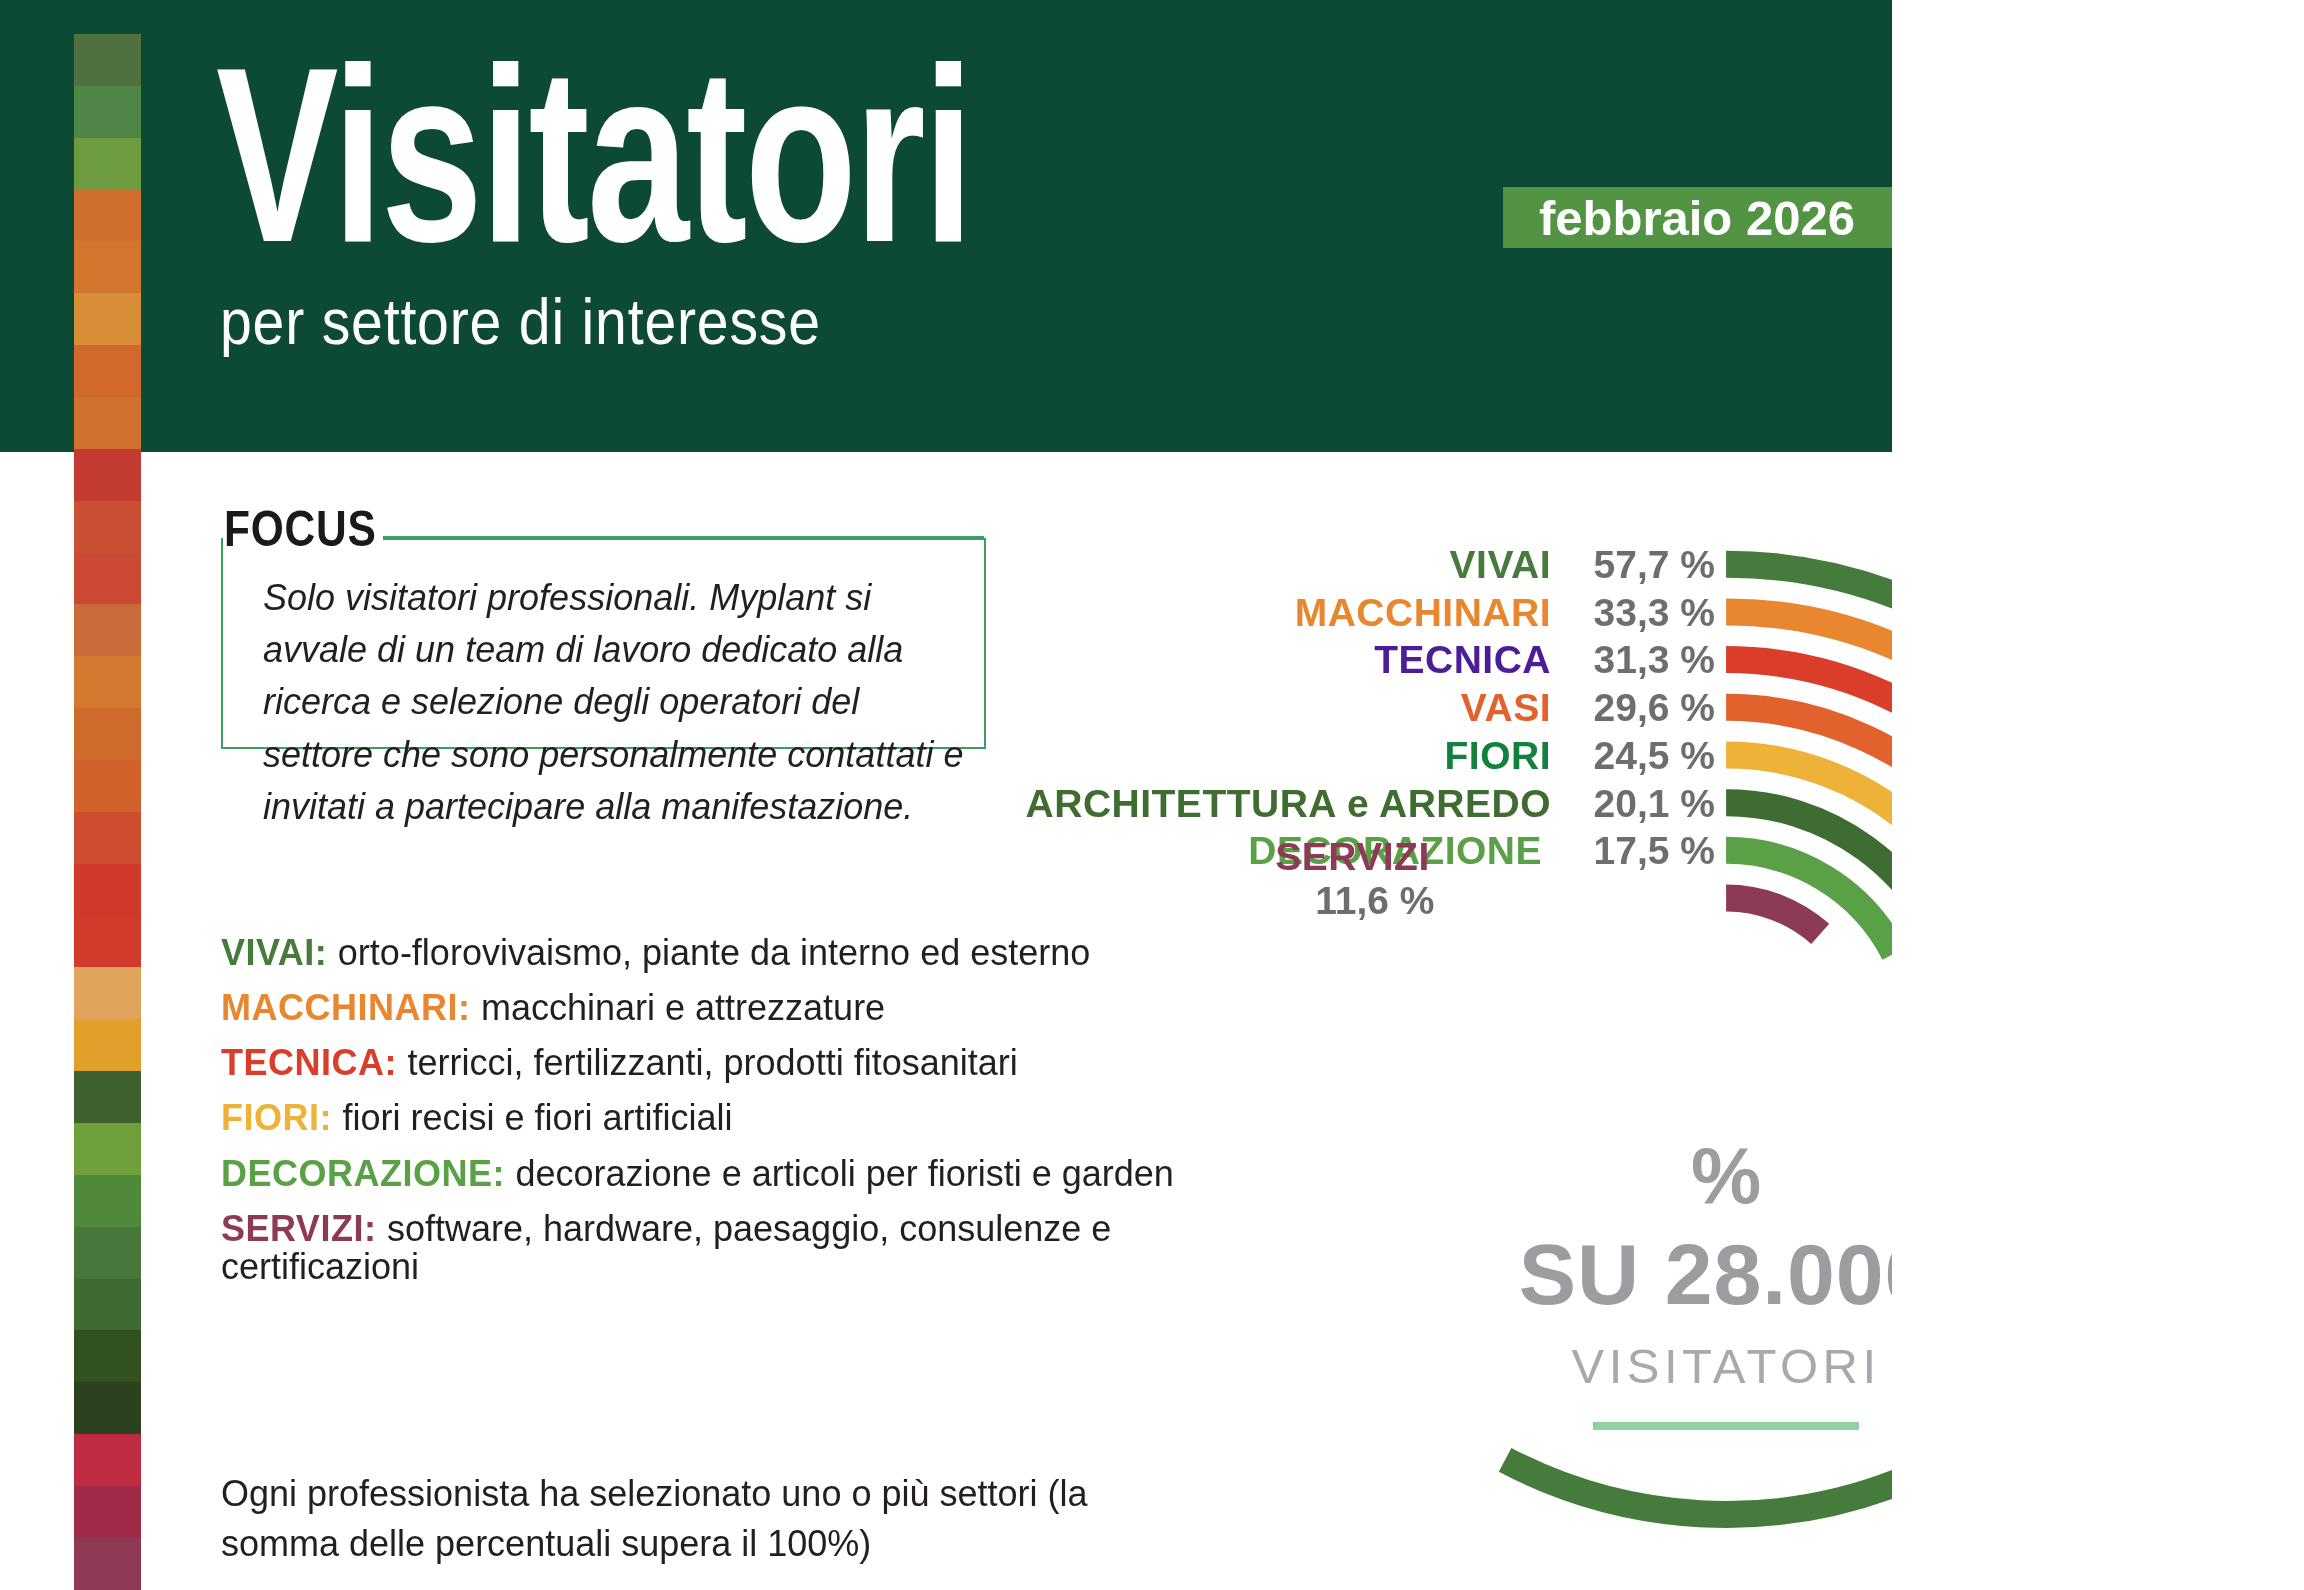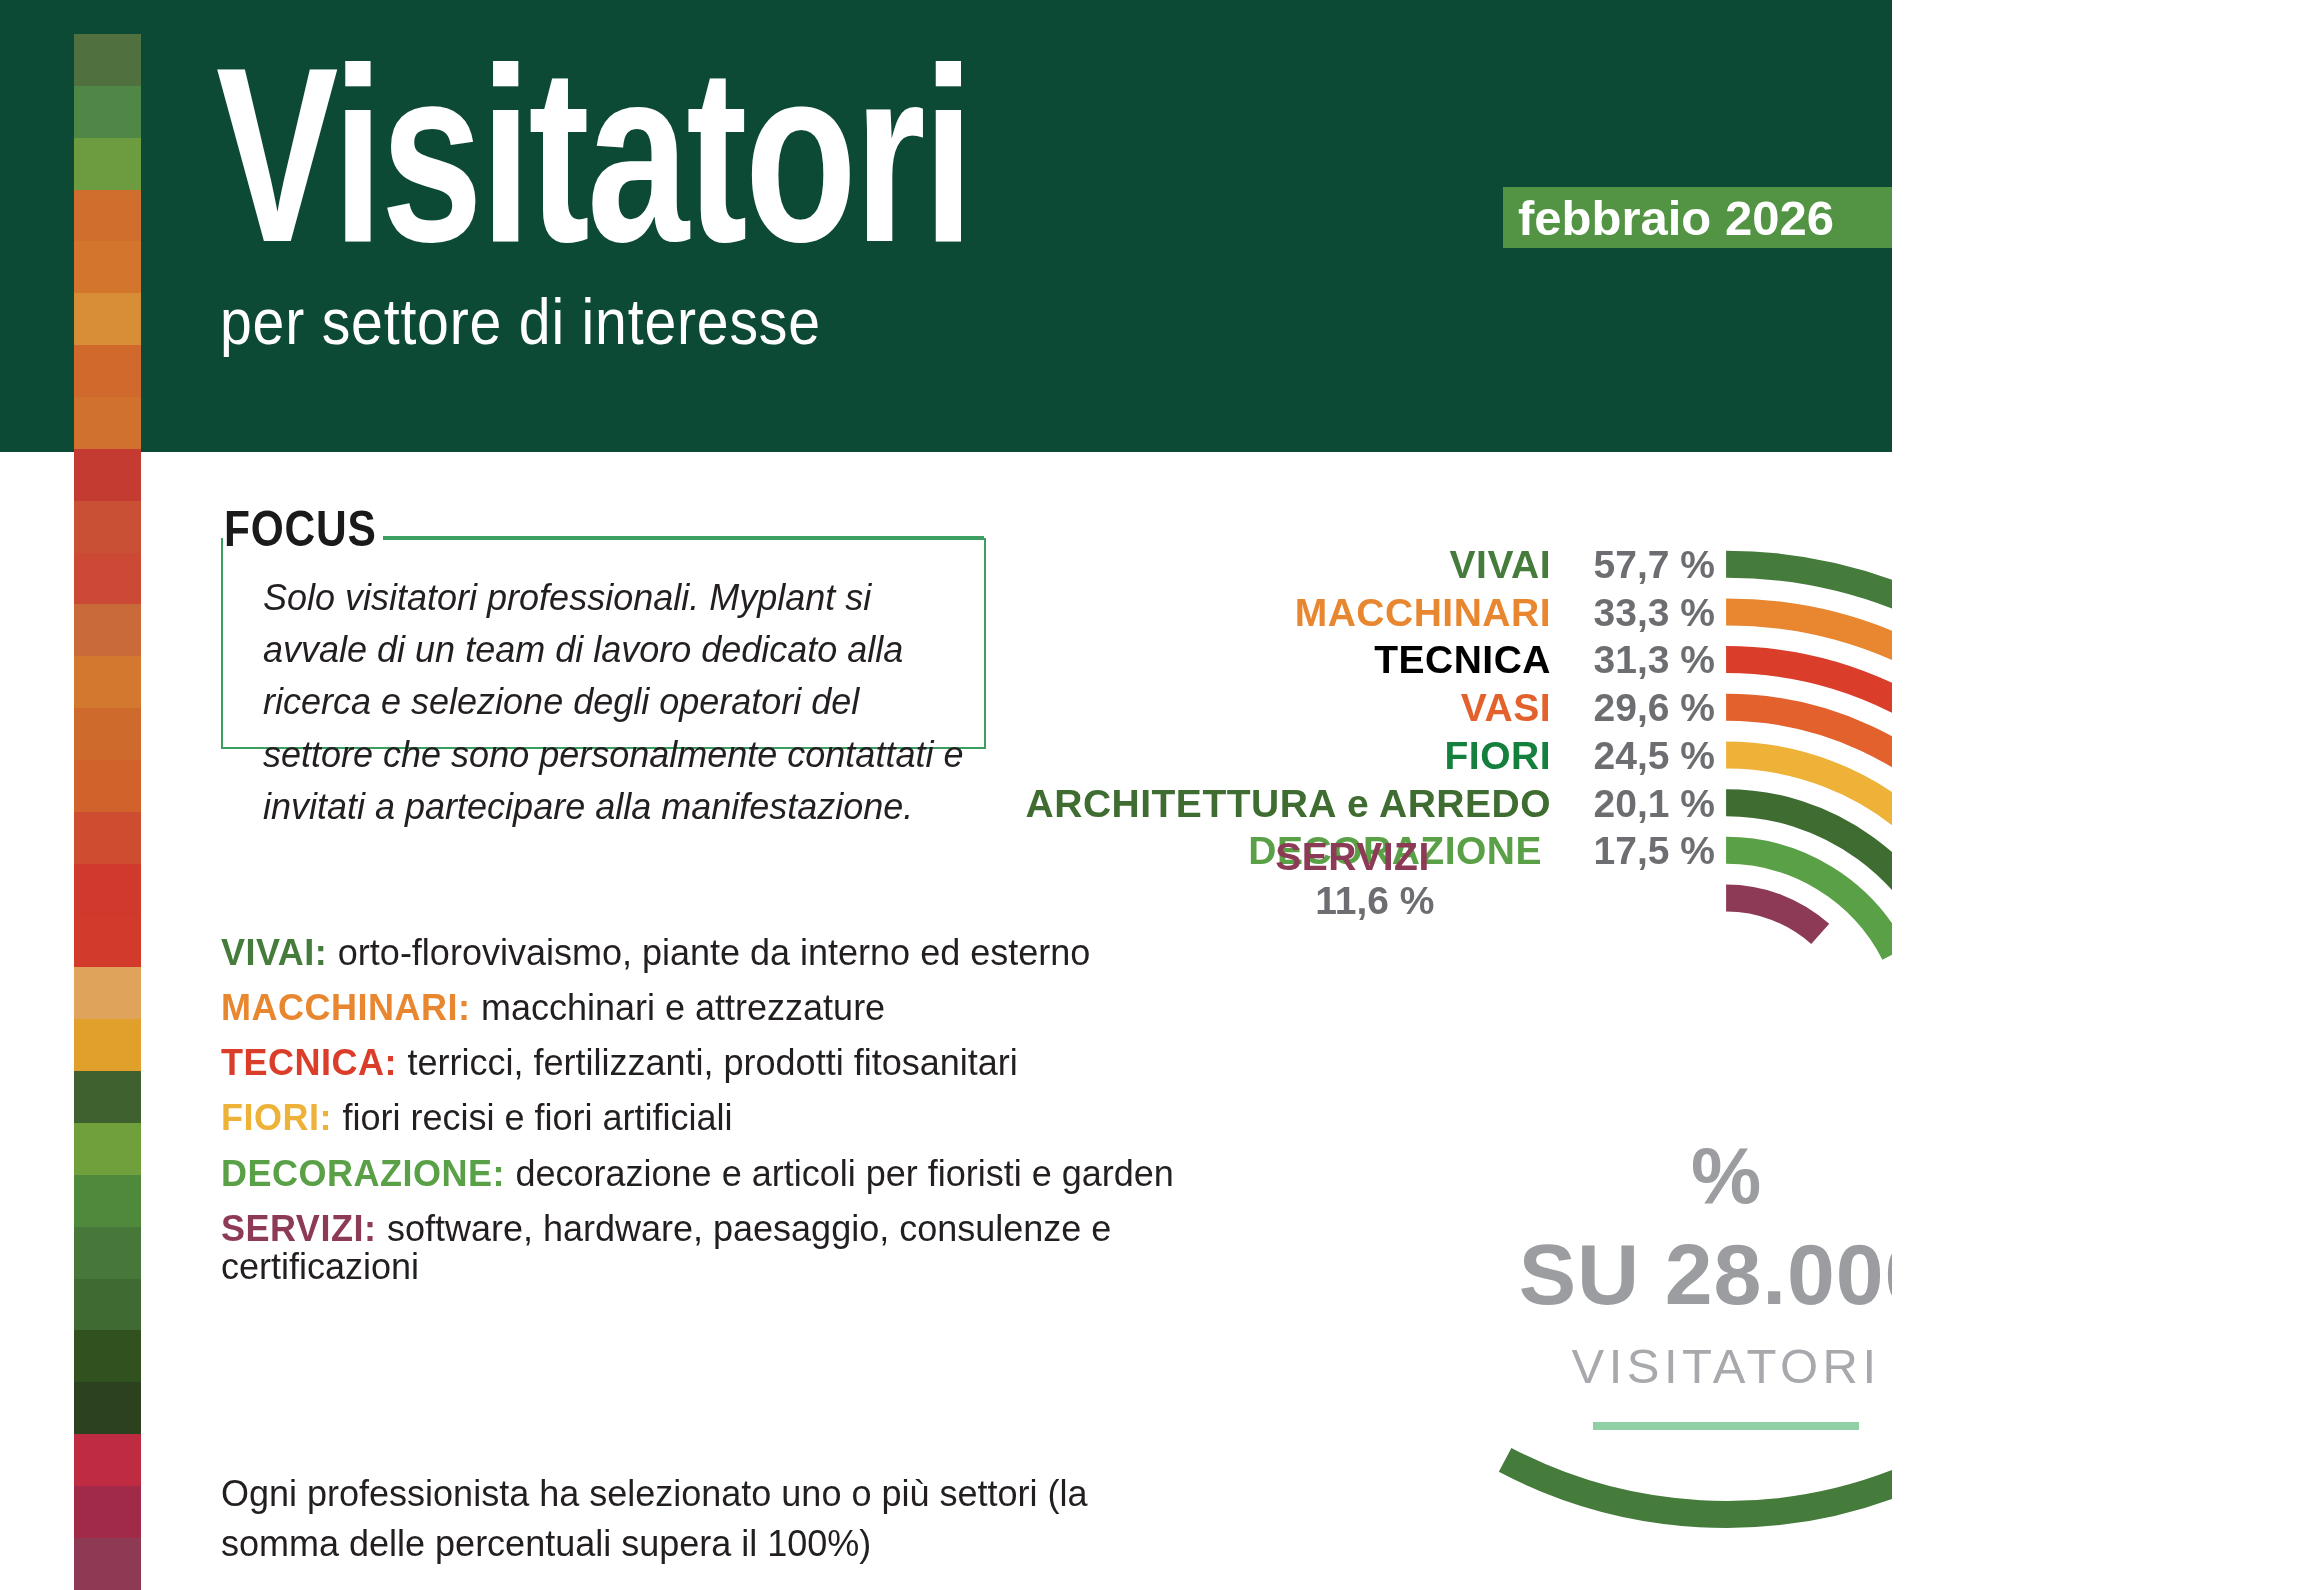--- a/index.html
+++ b/index.html
@@ -16,21 +16,21 @@
     transform:scaleX(.74);transform-origin:left top;white-space:nowrap;
   }
   .page-subtitle{
     position:absolute;left:220px;top:284px;color:#ffffff;
     font-size:65px;font-weight:normal;letter-spacing:0.9px;
     transform:scaleX(.88);transform-origin:left top;white-space:nowrap;
   }
   .date-badge{
     position:absolute;right:0;top:187px;width:389px;height:61px;background:#529443;
     color:#ffffff;font-size:49px;font-weight:bold;display:flex;align-items:center;
-    padding-left:15px;letter-spacing:0;white-space:nowrap;
+    padding-left:36px;letter-spacing:0;white-space:nowrap;
   }
   
   .color-strip{position:absolute;left:74px;top:34px;width:67px;height:1556px;display:flex;flex-direction:column;}
   .strip-seg{flex:1 1 auto;}
   
   .focus-heading{
     position:absolute;left:224px;top:500px;color:#1A1A1A;font-size:50px;font-weight:bold;
     letter-spacing:0.9px;transform:scaleX(.85);transform-origin:left top;
   }
   .focus-rule{position:absolute;left:383px;top:536px;width:601px;height:3.6px;background:#3D9E62;}
@@ -141,21 +141,21 @@
   <div id="chart-labels">
       <div class="chart-row" style="top: 540px;">
         <span class="cat" style="color: rgb(69, 123, 59);">VIVAI</span>
         <span class="val">57,7 %</span>
       </div>
       <div class="chart-row" style="top: 588px;">
         <span class="cat" style="color: rgb(232, 135, 47);">MACCHINARI</span>
         <span class="val">33,3 %</span>
       </div>
       <div class="chart-row" style="top: 635px;">
-        <span class="cat" style="color: #000000;">TECNICA</span>
+        <span class="cat" style="color: #4c1d95;">TECNICA</span>
         <span class="val">31,3 %</span>
       </div>
       <div class="chart-row" style="top: 683px;">
         <span class="cat" style="color: rgb(226, 97, 45);">VASI</span>
         <span class="val">29,6 %</span>
       </div>
       <div class="chart-row" style="top: 731px;">
         <span class="cat" style="color: #15803d;">FIORI</span>
         <span class="val">24,5 %</span>
       </div>

